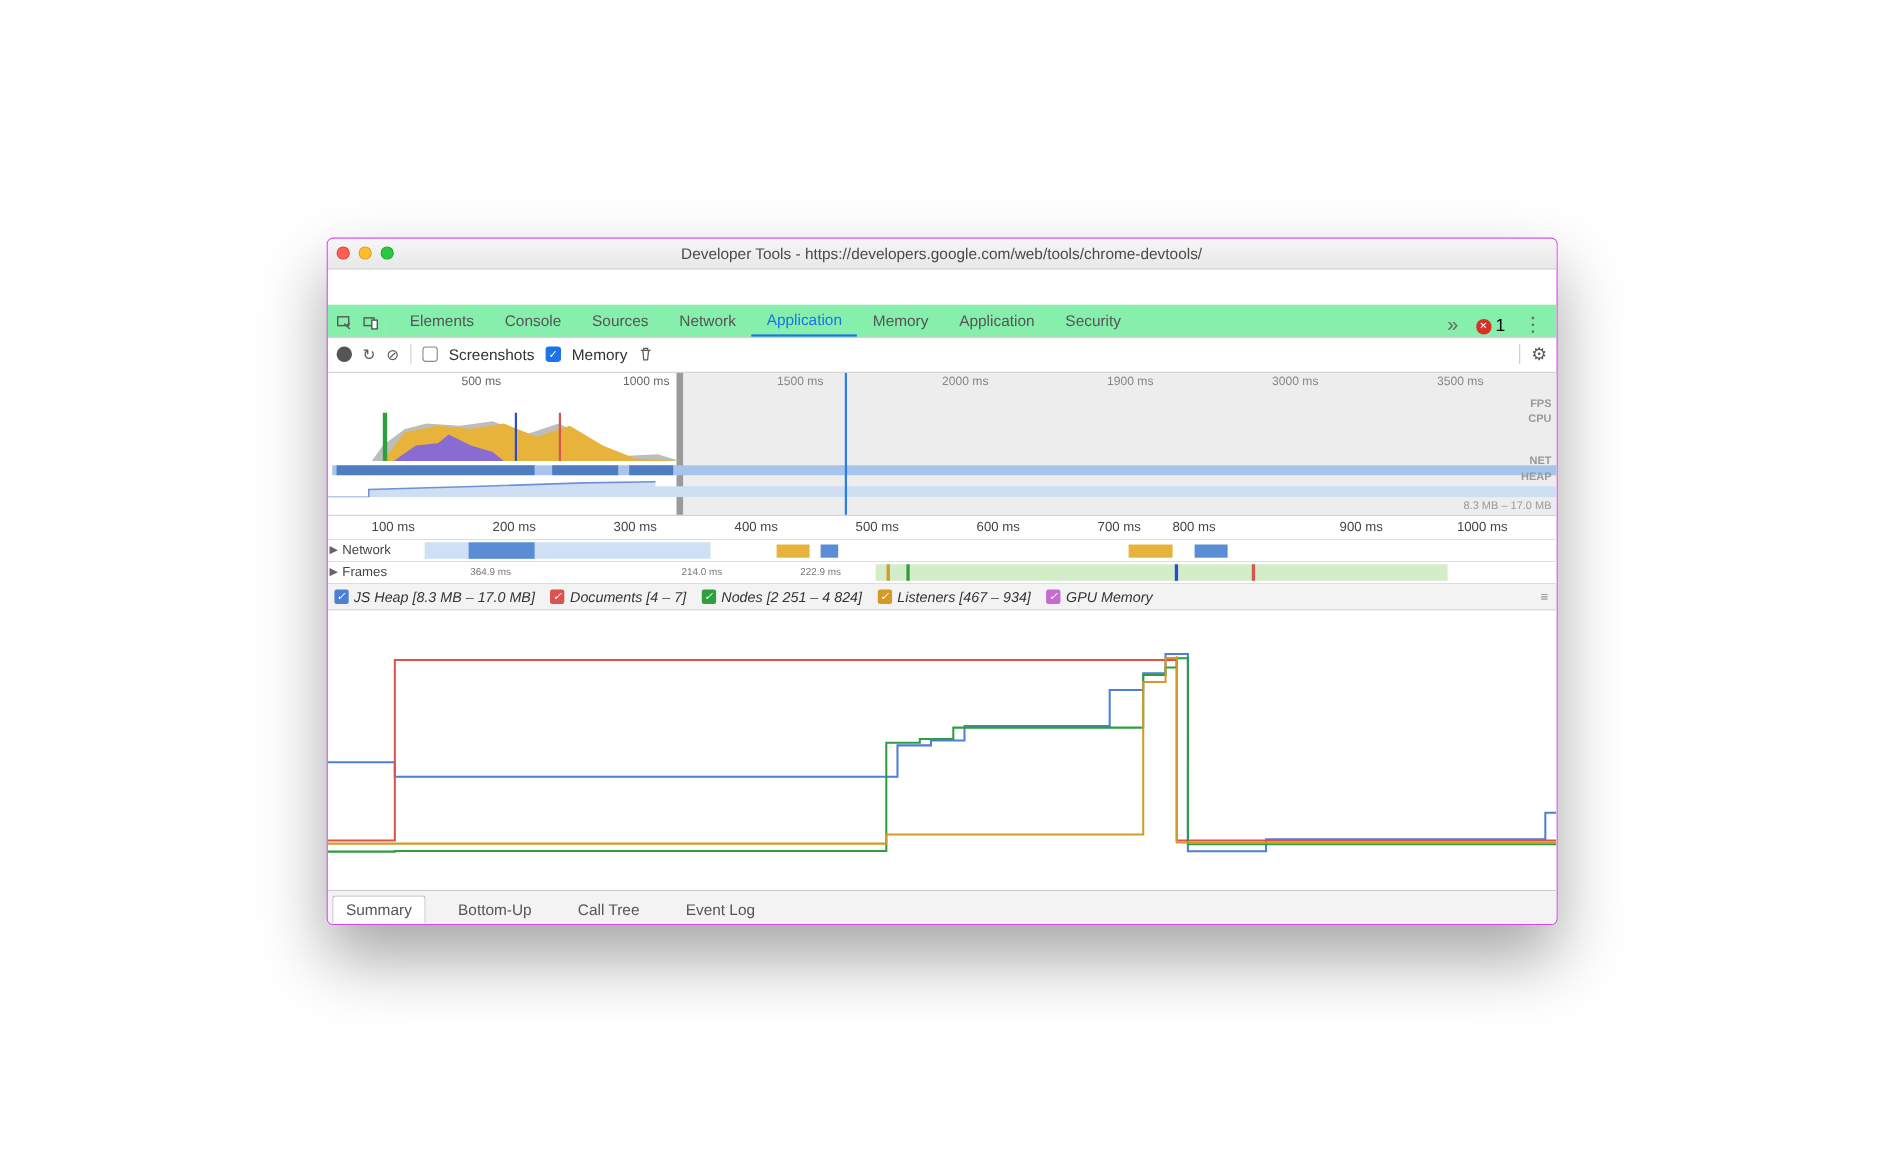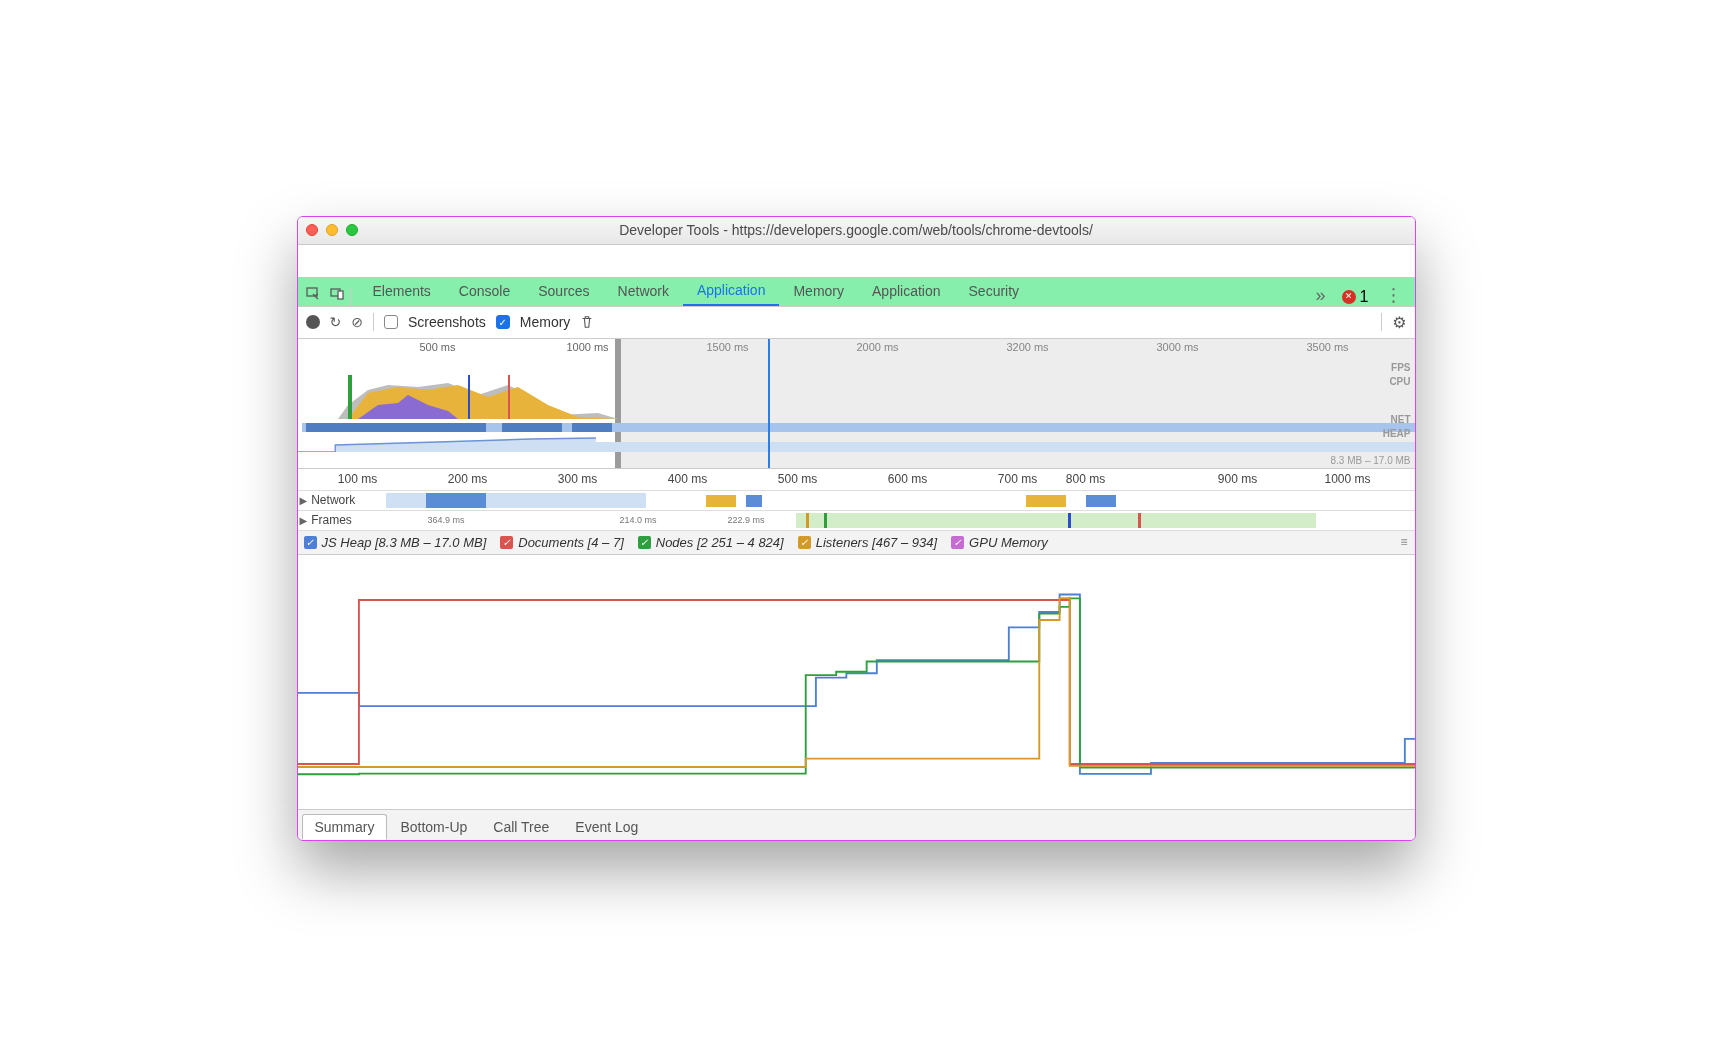--- a/index.html
+++ b/index.html
@@ -108,21 +108,21 @@
 .legbox::after { content:"✓"; }
 .legend .item { display:flex; align-items:center; gap:5px; cursor:pointer; }
 .hamb { margin-left:auto; color:#888; letter-spacing:1px; font-size:12px; }
 
 .chart {
   height: 255px; position:relative; background:#fff; border-bottom:1px solid #ccc;
 }
 .chart svg { width:100%; height:100%; }
 
 .bottomtabs {
-  height:30px; display:flex; align-items:flex-end; padding:0 4px; gap:0; background:#f3f3f3; font-size:14px;
+  height:30px; display:flex; align-items:flex-end; padding:0 4px; gap:16px; background:#f3f3f3; font-size:14px;
 }
 .bottomtabs .btab { padding:4px 12px; border:1px solid transparent; color:#555; cursor:pointer; }
 .bottomtabs .btab.active { background:#fff; border:1px solid #bbb; border-bottom-color:#fff; border-radius:3px 3px 0 0; }
 
 </style>
 </head>
 <body>
 
 <div class="window">
 
@@ -187,21 +187,21 @@
     <span class="vdiv"></span>
     <span class="icon gear">⚙</span>
   </div>
 
   <div class="overview">
     <div class="ov-ticks">
       <span style="left:140px">500 ms</span>
       <span style="left:290px">1000 ms</span>
       <span style="left:430px">1500 ms</span>
       <span style="left:580px">2000 ms</span>
-      <span style="left:730px">3200 ms</span>
+      <span style="left:730px">1900 ms</span>
       <span style="left:880px">3000 ms</span>
       <span style="left:1030px">3500 ms</span>
     </div>
     <div class="ov-shade"></div>
     <div class="ov-handle"></div>
     <div class="ov-cpu">
       <svg width="320" height="44" viewBox="0 0 320 44">
         <path d="M0 44 L40 44 L50 30 L70 15 L90 10 L120 12 L150 8 L180 20 L210 10 L240 25 L260 40 L300 38 L320 44 Z" fill="#bdbdbd"></path>
         <path d="M0 44 L50 44 L70 18 L100 12 L130 15 L160 10 L190 22 L220 12 L250 30 L280 42 L320 44 Z" fill="#e8b33b"></path>
         <path d="M60 44 L80 30 L100 28 L110 20 L130 30 L150 36 L160 44 Z" fill="#8a6bd1"></path>

